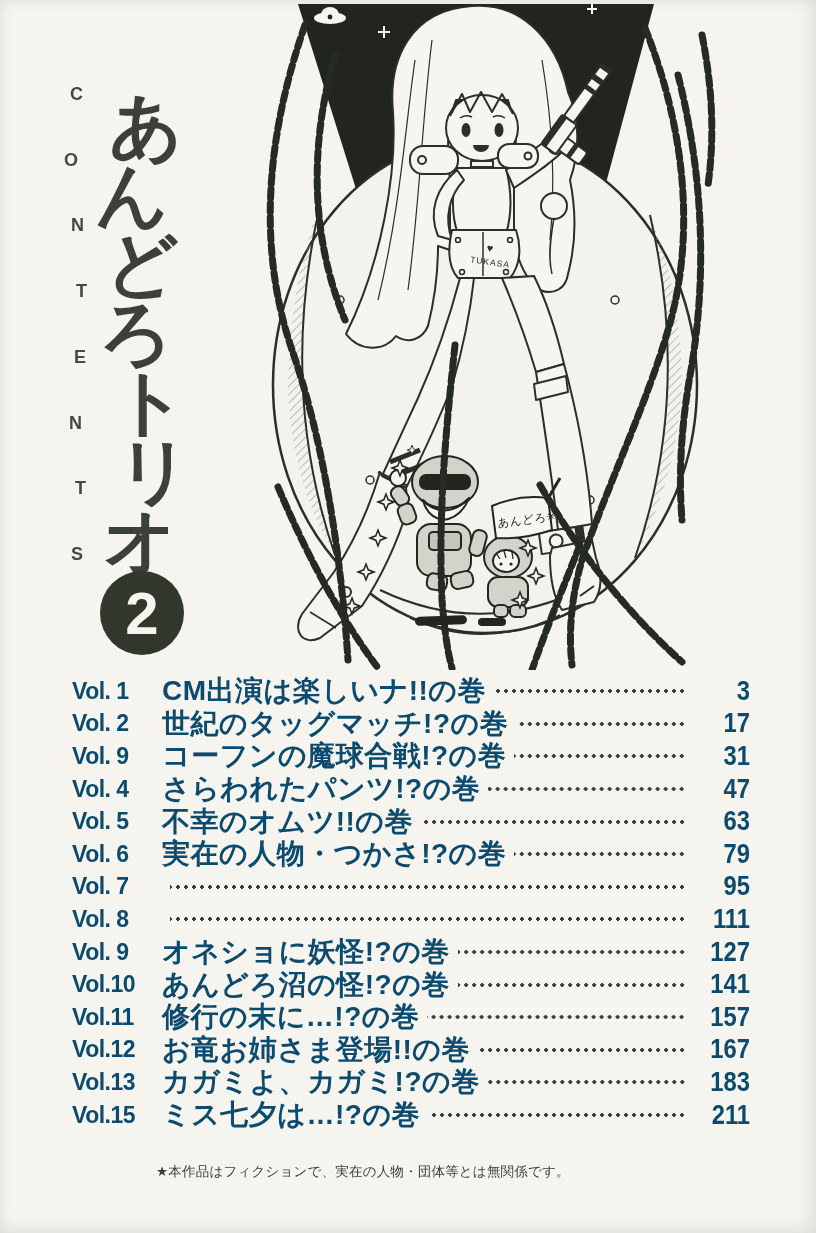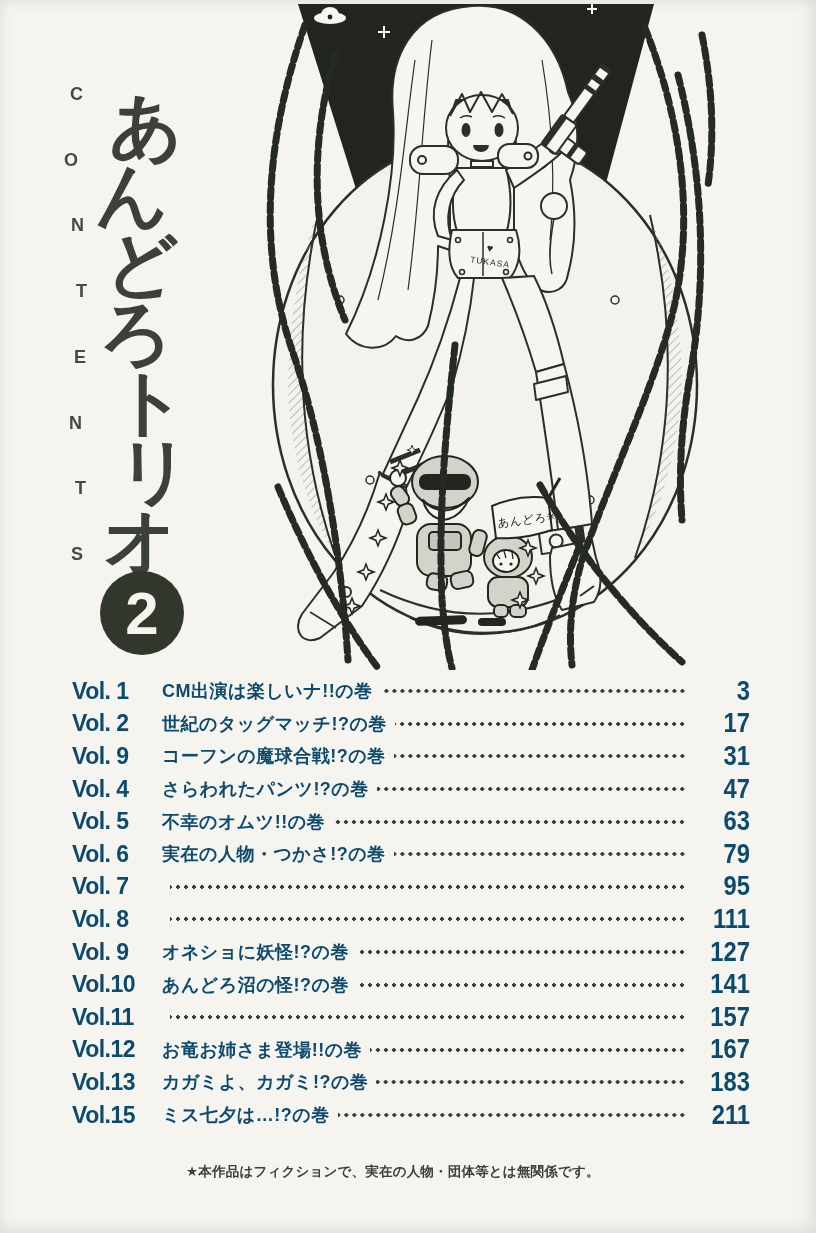--- a/index.html
+++ b/index.html
@@ -58,36 +58,36 @@
   .toc{
     position:absolute;left:72px;top:675px;width:678px;
   }
   .toc-row{
     display:flex;align-items:center;height:32.6px;font-weight:bold;color:#0c4a6e;
   }
   .toc-vol{
     flex:0 0 90px;font-size:23px;letter-spacing:-.5px;white-space:nowrap;
   }
   .toc-title{
-    font-size:18px;letter-spacing:.5px;white-space:nowrap;
+    font-size:28px;letter-spacing:.5px;white-space:nowrap;
   }
   .toc-leader{
     flex:1 1 auto;min-width:16px;height:8px;margin:0 6px 0 8px;
     background-image:radial-gradient(circle,#394036 1.9px,rgba(0,0,0,0) 2.1px);
     background-size:8px 8px;background-position:right center;background-repeat:repeat-x;
   }
   .toc-page{
     flex:0 0 58px;text-align:right;font-size:27px;letter-spacing:0;
     transform:scaleX(.88);transform-origin:right center;white-space:nowrap;
   }
 
   
   .footer-note{
-    position:absolute;left:156px;top:1163px;font-size:13.5px;font-weight:bold;
-    color:#394036;letter-spacing:.2px;margin-left:30px;
+    position:absolute;left:156px;top:1163px;font-size:13.5px;font-weight:normal;
+    color:#394036;letter-spacing:.2px;
   }
 
   
   .illustration{position:absolute;left:250px;top:0;}
 </style>
 </head>
 <body>
 
 <div class="page">
 
@@ -363,20 +363,21 @@
 
     <div class="toc-row">
       <span class="toc-vol">Vol.10</span>
       <span class="toc-title">あんどろ沼の怪!?の巻</span>
       <span class="toc-leader"></span>
       <span class="toc-page">141</span>
     </div>
 
     <div class="toc-row">
       <span class="toc-vol">Vol.11</span>
+      <span class="toc-title">修行の末に…!?の巻</span>
       <span class="toc-leader"></span>
       <span class="toc-page">157</span>
     </div>
 
     <div class="toc-row">
       <span class="toc-vol">Vol.12</span>
       <span class="toc-title">お竜お姉さま登場!!の巻</span>
       <span class="toc-leader"></span>
       <span class="toc-page">167</span>
     </div>

